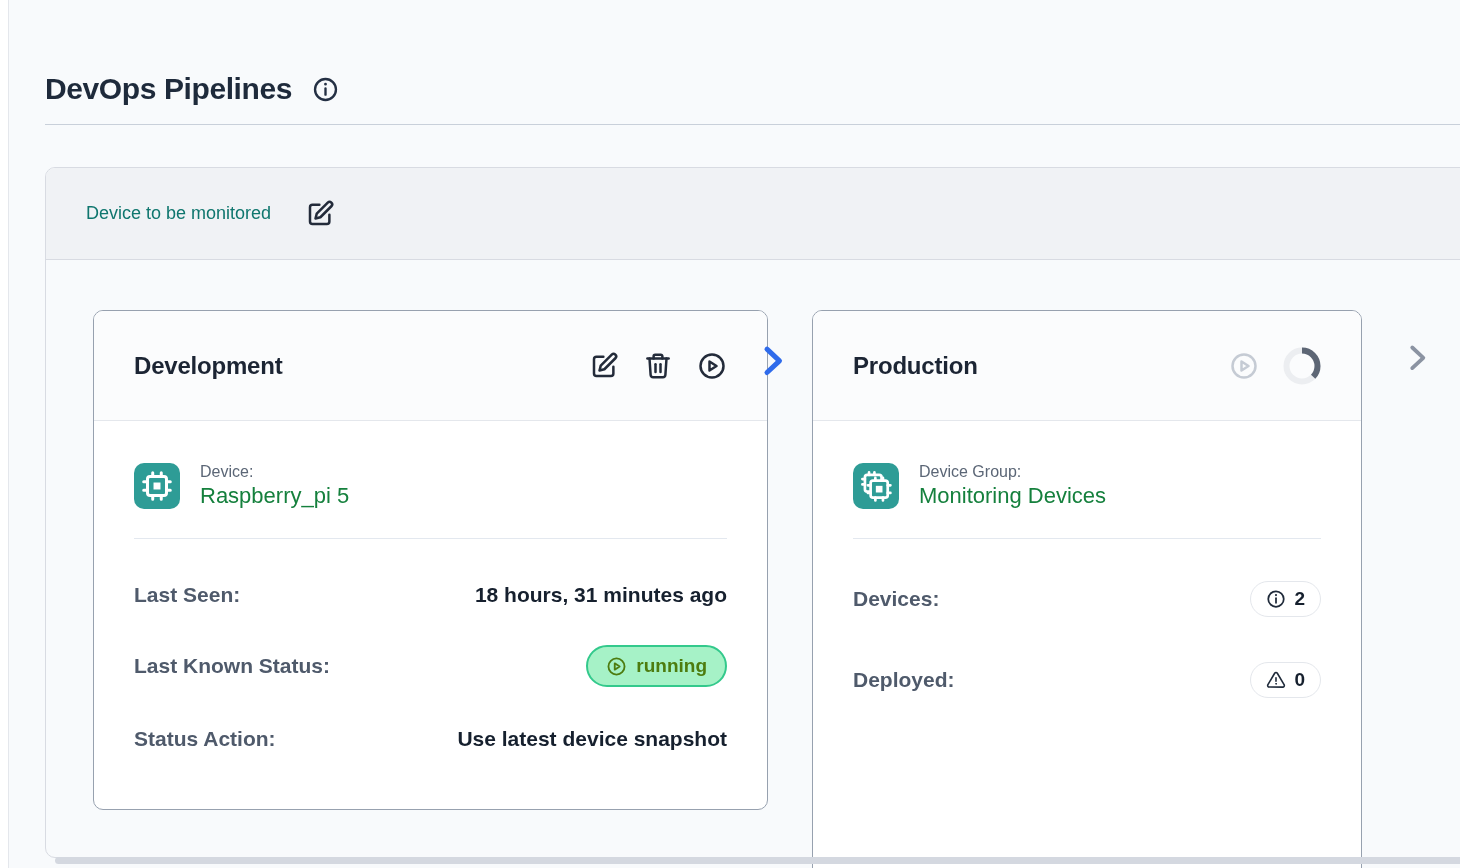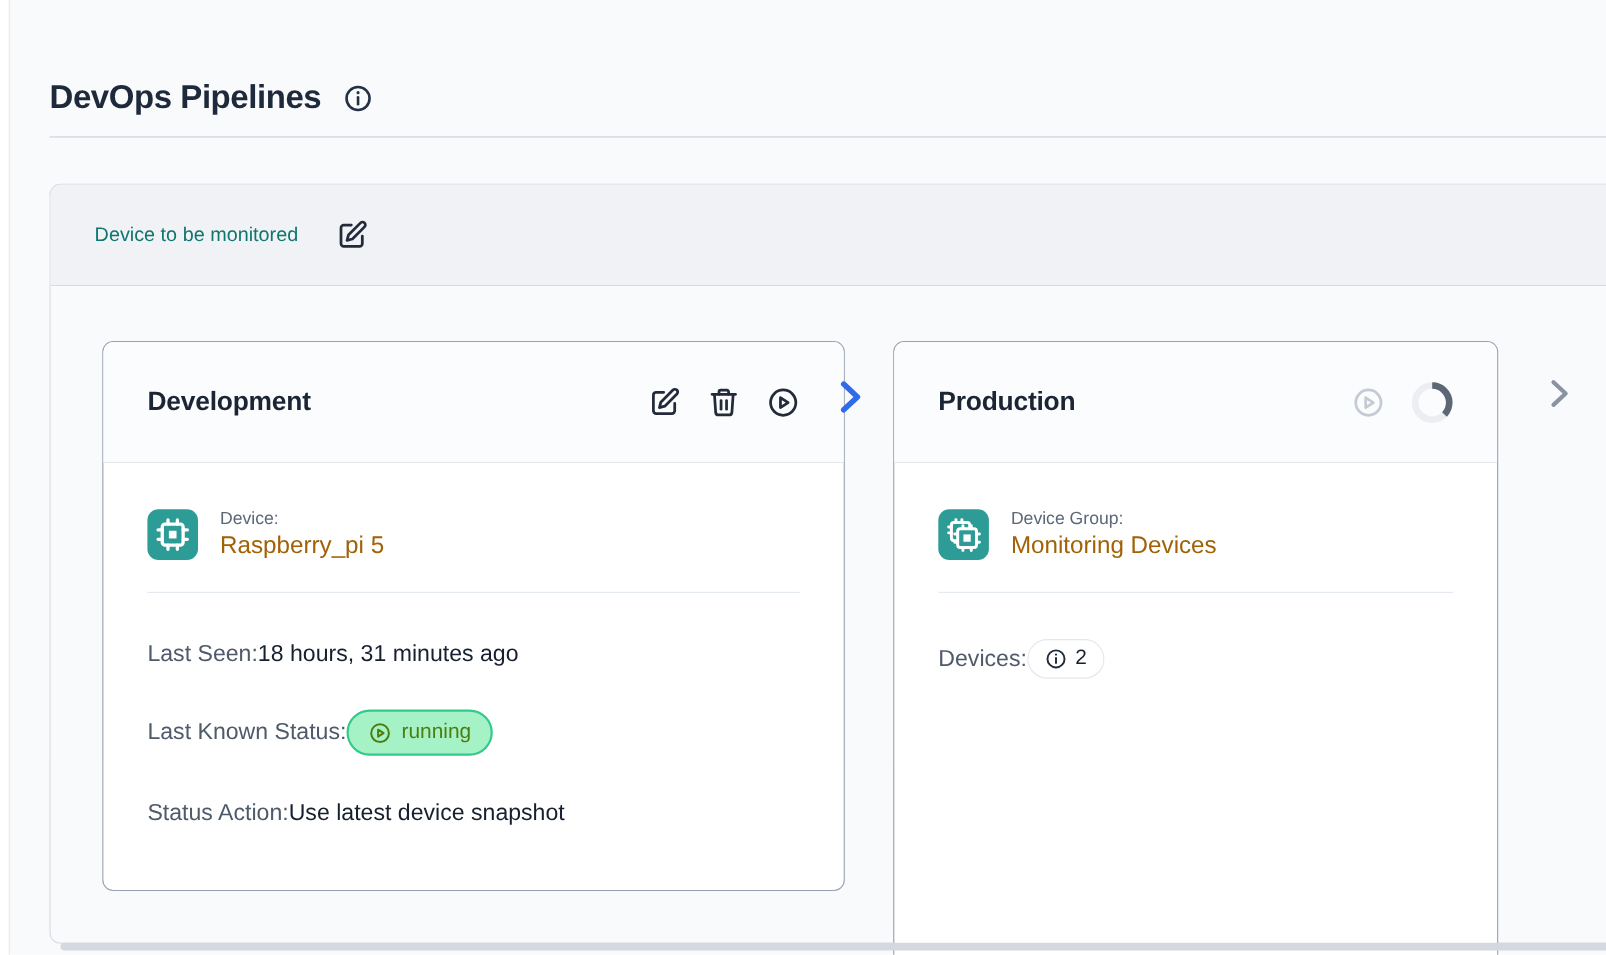--- a/index.html
+++ b/index.html
@@ -66,23 +66,23 @@
   .spinner { width: 38px; height: 38px; display: inline-flex; }
   .card-body { padding: 0 40px; }
   .device-row { display: flex; align-items: flex-end; gap: 20px; margin-top: 42px; }
   .device-avatar {
     width: 46px; height: 46px; border-radius: 10px; background: #2E9C96;
     display: flex; align-items: center; justify-content: center; flex: 0 0 auto;
   }
   .device-avatar svg { width: 38px; height: 38px; }
   .device-text { display: flex; flex-direction: column; gap: 2px; }
   .device-label { font-size: 16px; color: #5B6676; }
-  .device-name { font-size: 22px; color: #a16207; }
+  .device-name { font-size: 22px; color: #15803d; }
   .body-divider { height: 1px; background: #E3E8EF; margin-top: 29px; }
-  .kv-row { display: flex; justify-content: flex-start; align-items: center; }
+  .kv-row { display: flex; justify-content: space-between; align-items: center; font-weight: bold; }
   .kv-label { font-size: 21px; color: #4F5A6B; }
   .kv-value { font-size: 21px; color: #16202E; }
   .row-seen   { margin-top: 44px; }
   .row-status { margin-top: 38px; }
   .row-deploy { margin-top: 40px; }
   .row-devices  { margin-top: 42px; }
   .row-deployed { margin-top: 45px; }
   
   .status-pill {
     display: inline-flex; align-items: center; gap: 9px;
@@ -245,20 +245,31 @@
             <span class="count-pill">
               <svg viewBox="0 0 24 24" fill="none" stroke="currentColor" stroke-width="2.1" stroke-linecap="round">
                 <circle cx="12" cy="12" r="9.3"></circle>
                 <line x1="12" y1="11" x2="12" y2="16.6"></line>
                 <circle cx="12" cy="7.3" r="0.55" fill="currentColor" stroke-width="1.4"></circle>
               </svg>
               <span>2</span>
             </span>
           </div>
 
+          <div class="kv-row row-deployed">
+            <span class="kv-label">Deployed:</span>
+            <span class="count-pill">
+              <svg viewBox="0 0 24 24" fill="none" stroke="currentColor" stroke-width="1.9" stroke-linecap="round" stroke-linejoin="round">
+                <path d="M10.4 3.9L2.3 17.6a1.9 1.9 0 0 0 1.6 2.9h16.2a1.9 1.9 0 0 0 1.6-2.9L13.6 3.9a1.9 1.9 0 0 0-3.2 0z"></path>
+                <line x1="12" y1="9.2" x2="12" y2="13.4"></line>
+                <circle cx="12" cy="16.6" r="0.45" fill="currentColor" stroke-width="1.2"></circle>
+              </svg>
+              <span>0</span>
+            </span>
+          </div>
         </div>
       </div>
 
       <span class="chevron-next">
         <svg viewBox="0 0 24 24" fill="none" stroke="#8B93A2" stroke-width="2.4" stroke-linecap="round" stroke-linejoin="round">
           <polyline points="9 6 16 12.5 9 19"></polyline>
         </svg>
       </span>
 
     </div>

